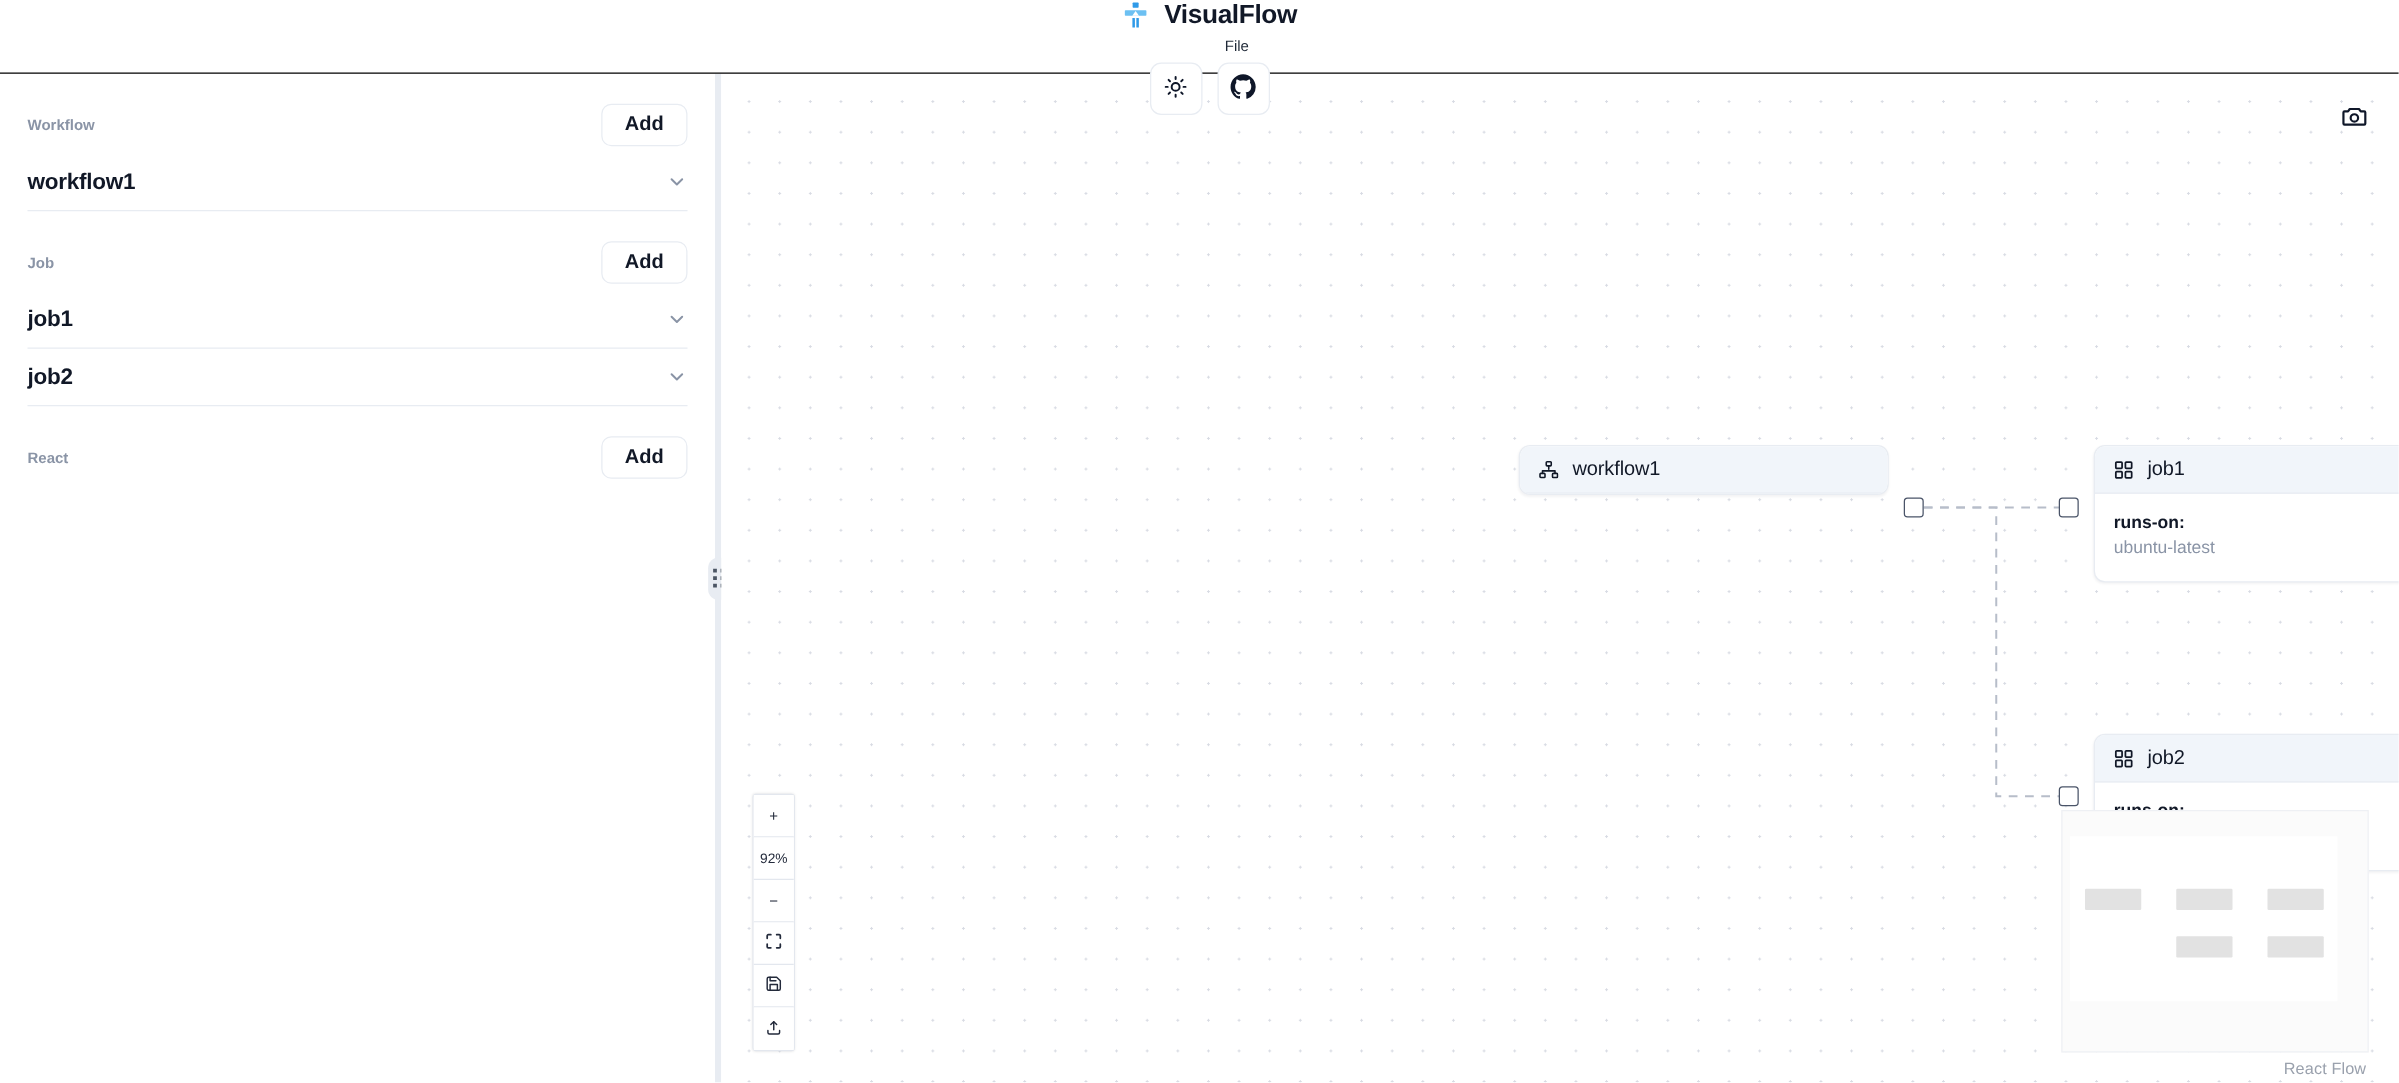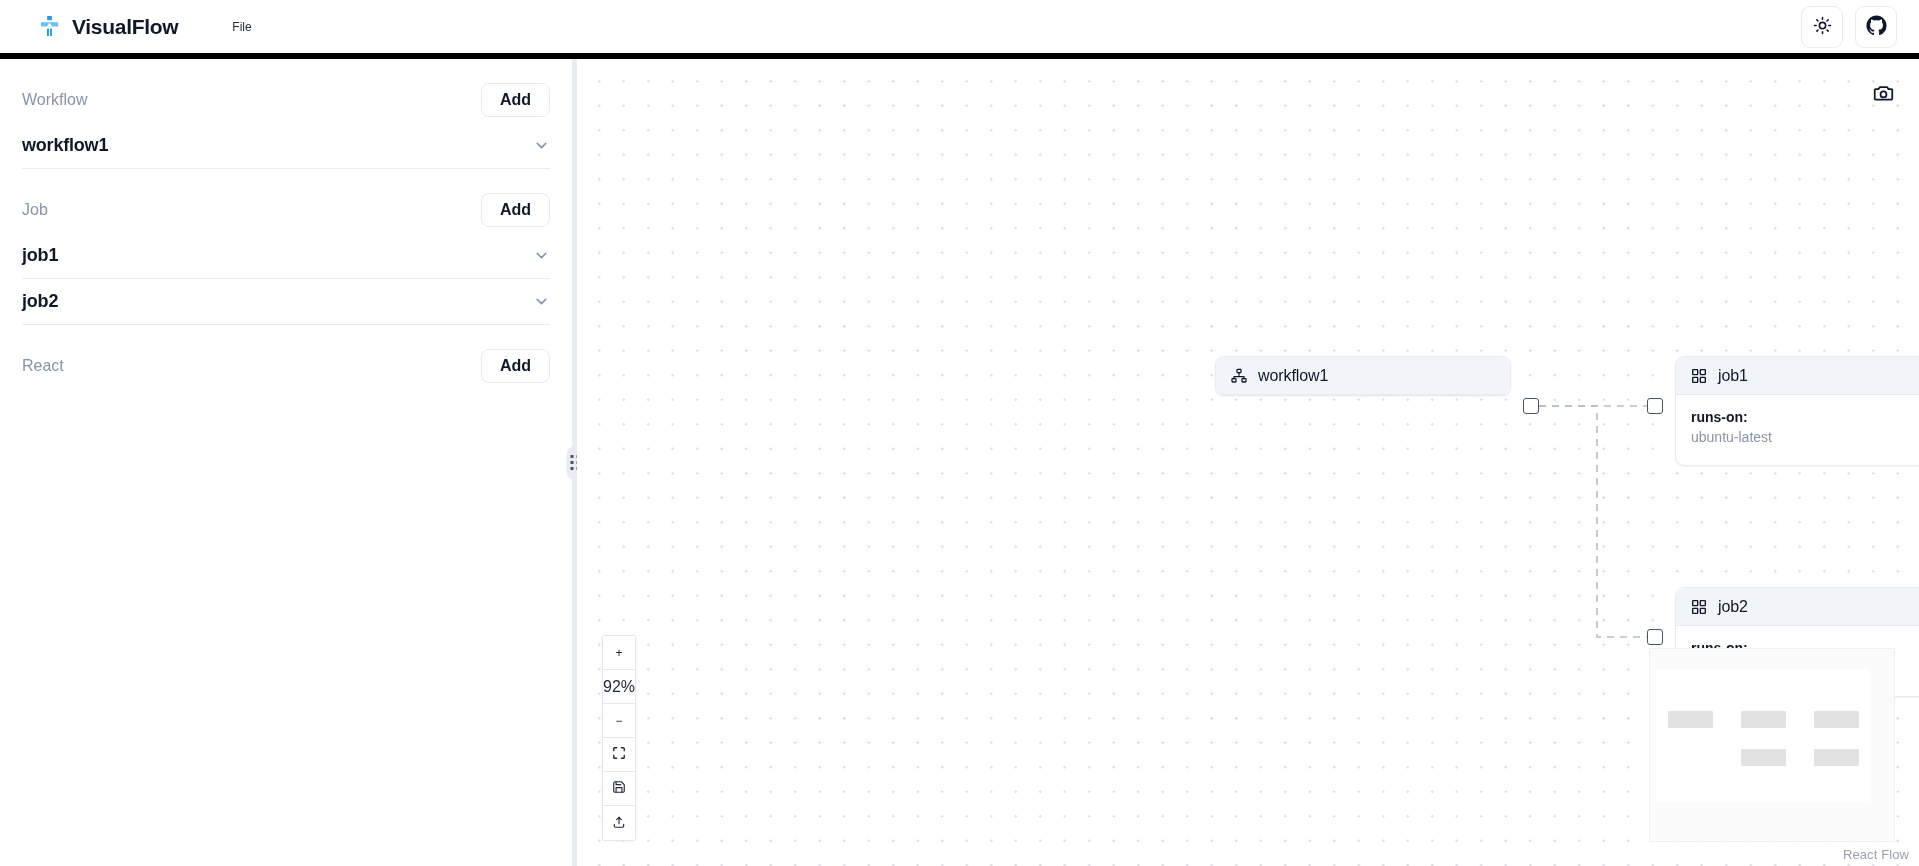--- a/index.html
+++ b/index.html
@@ -10,23 +10,23 @@
     background: #ffffff;
     color: #1e2433;
   }
   #app { width: 1919px; height: 866px; display: flex; flex-direction: column; }
 
   
   .topbar {
     height: 59px; min-height: 59px;
     display: flex; align-items: center;
     padding: 0 22px 0 38px;
-    border-bottom: 6px solid #000000;
+    border-bottom: 1px solid #000000;
     background: #fff;
-    position: relative; z-index: 30;
+    position: relative; z-index: 30; flex-direction: column;
   }
   .brand { display: flex; align-items: center; gap: 11px; }
   .brand-logo { width: 23px; height: 23px; display: block; }
   .brand-name { font-size: 21px; font-weight: 700; letter-spacing: -0.3px; color: #111827; }
   .menu { display: flex; align-items: center; margin-left: 44px; }
   .menu-item {
     font-size: 12px; color: #1f2937; padding: 6px 10px;
     border-radius: 6px; cursor: pointer; background: transparent; border: none;
     font-family: inherit;
   }
@@ -48,21 +48,21 @@
     background: #fff;
     padding: 0 22px;
     overflow-y: auto;
     position: relative;
   }
   .section { padding-top: 18px; }
   .section-head {
     display: flex; align-items: center; justify-content: space-between;
     height: 46px;
   }
-  .section-title { font-size: 16px; color: #8a94a6; font-weight: 400; }
+  .section-title { font-size: 12px; color: #8a94a6; font-weight: 700; }
   .add-btn {
     font-size: 16px; font-weight: 700; color: #111827;
     background: #fff; border: 1px solid #e8ecf2; border-radius: 8px;
     padding: 7px 18px; cursor: pointer; font-family: inherit;
   }
   .row {
     display: flex; align-items: center; justify-content: space-between;
     height: 46px; border-bottom: 1px solid #e8ecf2;
     cursor: pointer;
   }
@@ -144,36 +144,36 @@
     box-shadow: 0 0 2px rgba(0,0,0,.08);
   }
   .ctrl-btn {
     height: 34px; width: 100%;
     display: flex; align-items: center; justify-content: center;
     border: none; border-bottom: 1px solid #e3e7ee; background: #fff;
     cursor: pointer; color: #232a3b; font-family: inherit;
     font-size: 12px; padding: 0;
   }
   .ctrl-btn:last-child { border-bottom: none; }
-  .ctrl-zoom { font-size: 16px; color: #232a3b; cursor: default; }
+  .ctrl-zoom { font-size: 11px; color: #232a3b; cursor: default; }
 
   
   .minimap {
     position: absolute; right: 24px; bottom: 24px;
     width: 246px; height: 194px;
     background: #fbfbfb; border: 1px solid #eef0f4;
     overflow: hidden;
   }
   .minimap-mask {
     position: absolute; left: 6px; top: 20px; width: 214px; height: 132px;
     background: #ffffff;
   }
   .mm-node { position: absolute; background: #e2e2e2; border-radius: 1px; }
   .attribution {
-    position: absolute; right: 10px; bottom: 4px;
+    position: absolute; right: 26px; bottom: 4px;
     font-size: 13px; color: #9aa1ad; letter-spacing: .1px;
   }
 </style>
 </head>
 <body>
 
 <div id="app">
 
   <div class="topbar">
     <div class="brand">

